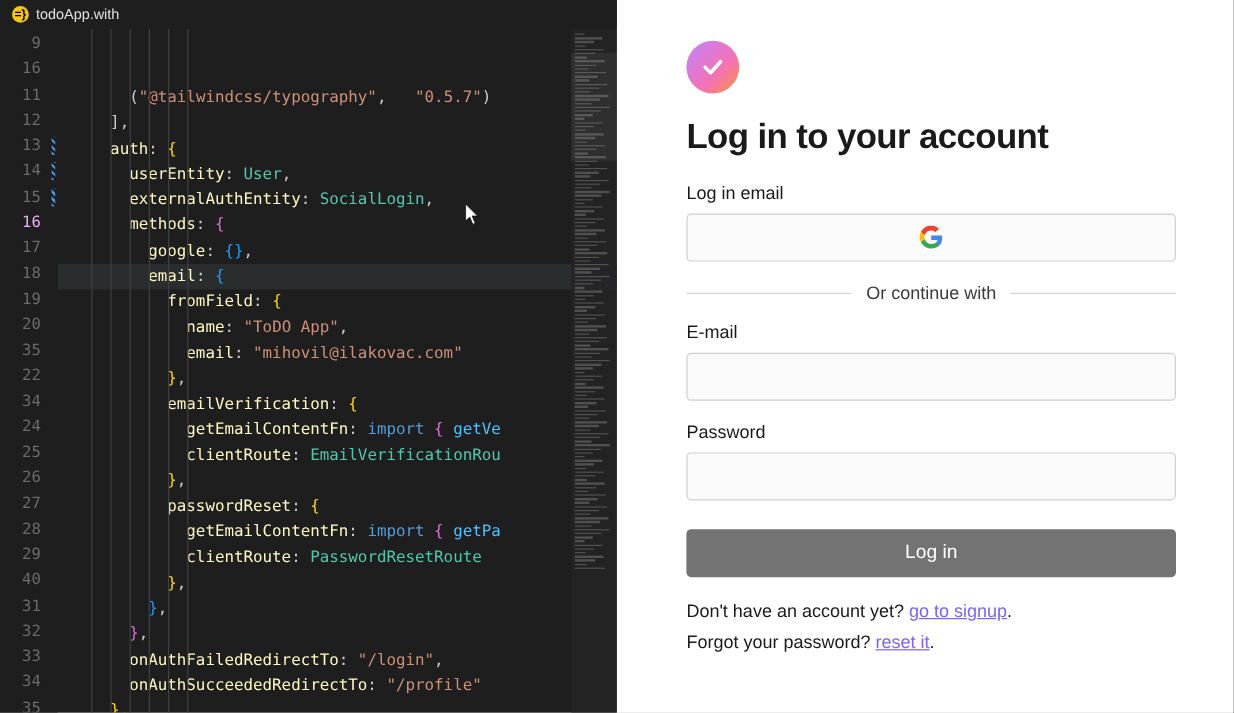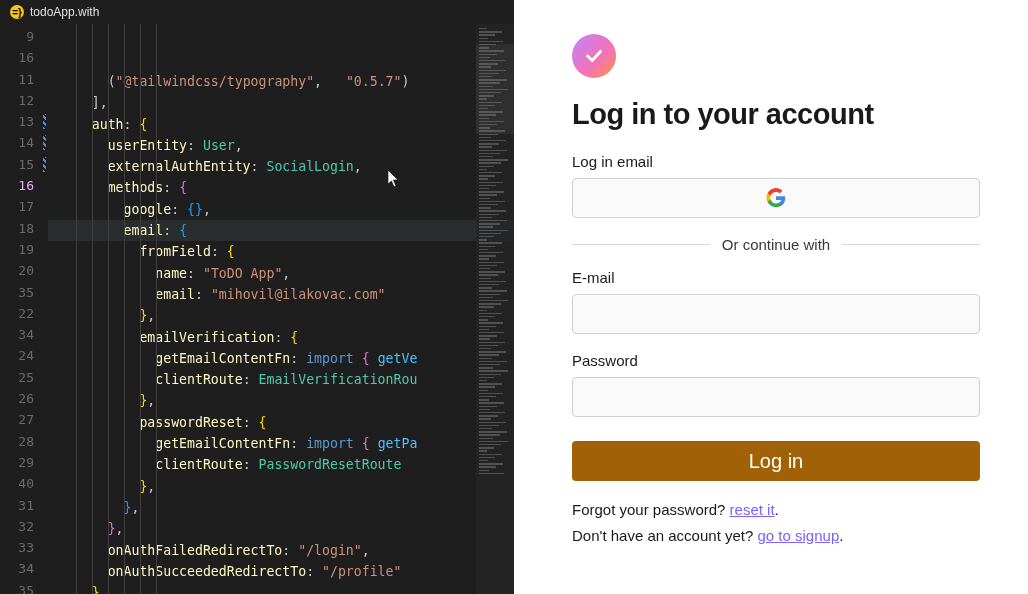--- a/index.html
+++ b/index.html
@@ -41,21 +41,21 @@
   .login { width: 514px; height: 100%; background: #ffffff; padding: 34px 48px 10px 58px; color: #1a1a1a; overflow: hidden; }
   .logo { width: 44px; height: 44px; border-radius: 50%; background: linear-gradient(135deg, #c084fc 0%, #f472b6 60%, #fb923c 100%); display: flex; align-items: center; justify-content: center; margin-bottom: 20px; }
   .logo svg { width: 22px; height: 22px; }
   .login h1 { font-size: 29px; font-weight: 800; letter-spacing: -0.5px; margin-bottom: 22px; }
   .loginwith-label { font-size: 15px; margin-bottom: 8px; }
   .gbtn { width: 100%; height: 40px; border: 1px solid #d0d0d0; border-radius: 4px; background: #fafafa; display: flex; align-items: center; justify-content: center; cursor: pointer; }
   .sep { display: flex; align-items: center; gap: 12px; margin: 18px 0 16px; color: #3a3a3a; font-size: 15px; }
   .sep .line { flex: 1; height: 1px; background: #d6d6d6; }
   .field-label { font-size: 15px; margin-bottom: 8px; }
   .field-input { width: 100%; height: 40px; border: 1px solid #d0d0d0; border-radius: 4px; background: #fafafa; padding: 0 12px; font-size: 15px; margin-bottom: 18px; }
-  .submit { width: 100%; height: 40px; border: none; border-radius: 4px; background: #a16207; color: #fff; font-size: 20px; font-weight: 500; cursor: pointer; margin-top: 6px; margin-bottom: 16px; }
+  .submit { width: 100%; height: 40px; border: none; border-radius: 4px; background: #737373; color: #fff; font-size: 16px; font-weight: 500; cursor: pointer; margin-top: 6px; margin-bottom: 16px; }
   .foot { font-size: 15px; line-height: 1.7; }
   .foot a { color: #7b61ff; text-decoration: underline; cursor: pointer; }
 </style>
 </head>
 <body>
 
 <div class="app">
 
   <div class="editor">
     <div class="tabbar">
@@ -274,21 +274,21 @@
     <div class="field-label">E-mail</div>
     <input class="field-input" type="email" style="">
 
     <div class="field-label">Password</div>
     <input class="field-input" type="password" style="">
 
     <button class="submit">Log in</button>
 
     <div class="foot">
       <div>
+        <span>Don't have an account yet? </span><a>go to signup</a><span>.</span>
+      </div>
+      <div>
         <span>Forgot your password? </span><a>reset it</a><span>.</span>
       </div>
-      <div>
-        <span>Don't have an account yet? </span><a>go to signup</a><span>.</span>
-      </div>
     </div>
   </div>
 
 </div>
 
 </body></html>

